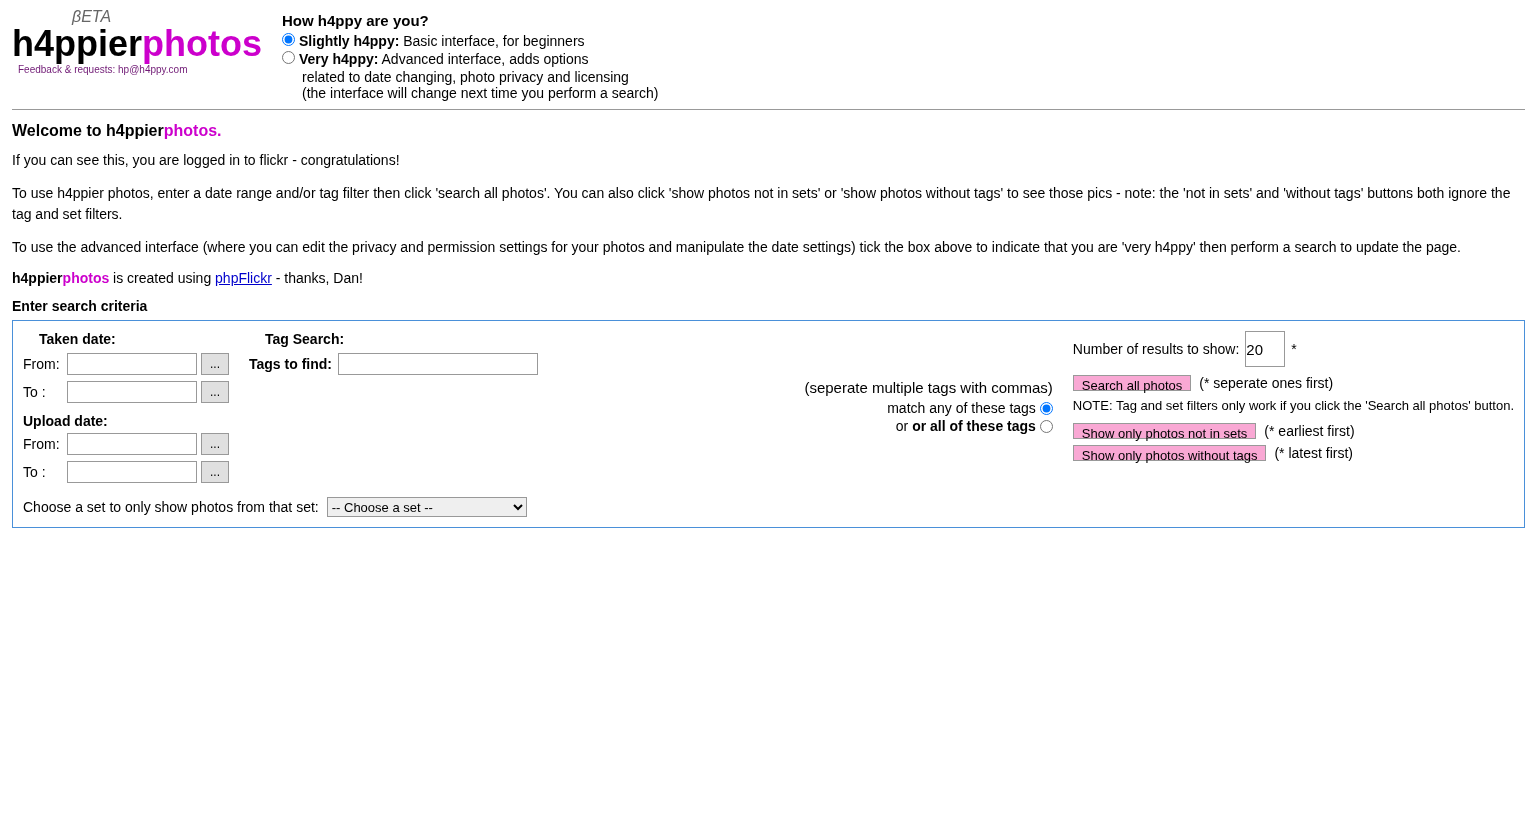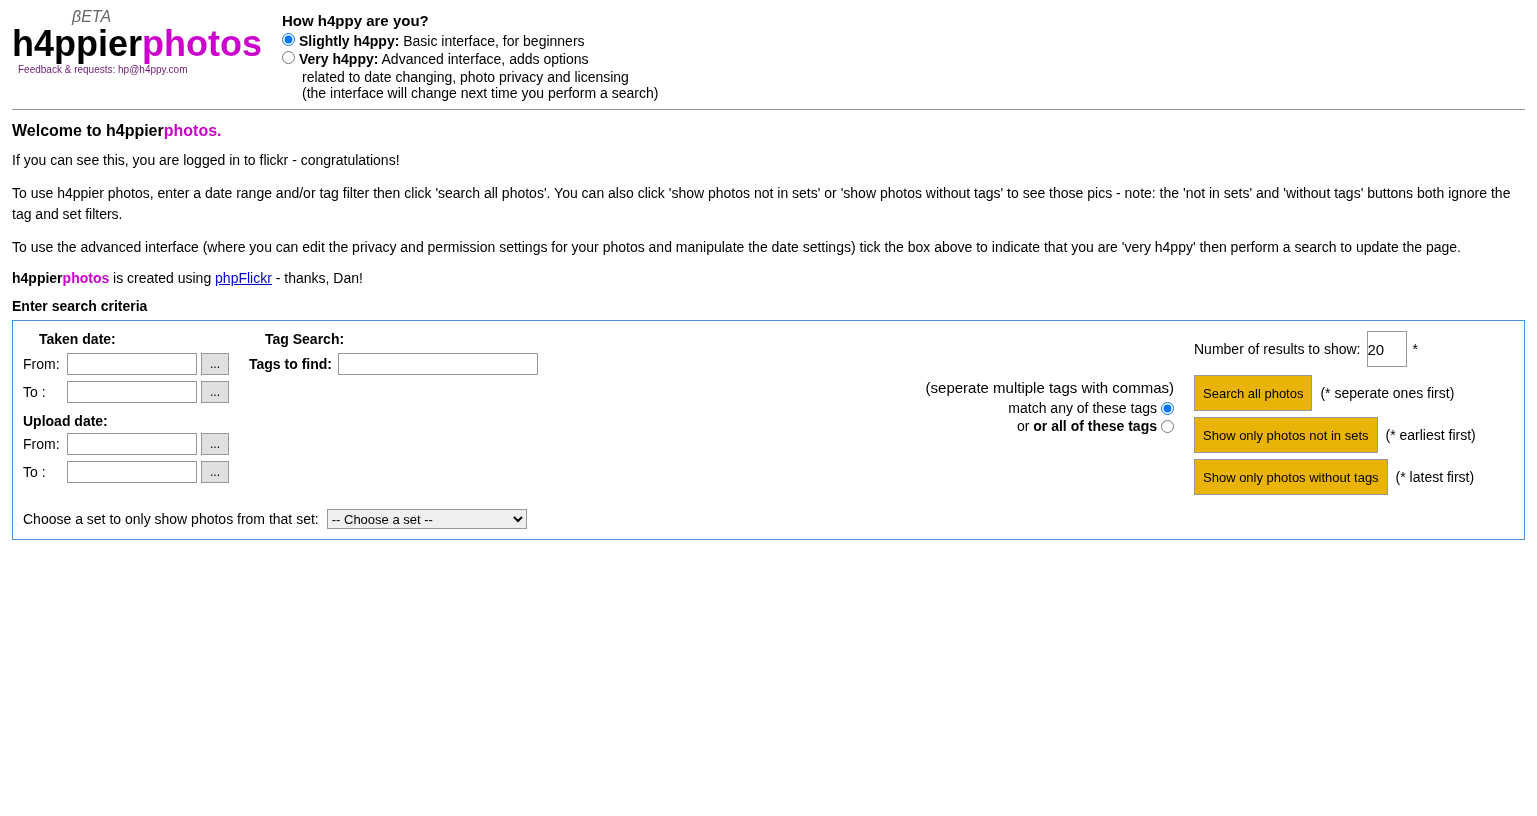--- a/index.html
+++ b/index.html
@@ -185,25 +185,25 @@
       font-size: 14px;
     }
     .results-input {
       width: 40px;
       height: 36px;
       border: 1px solid #999;
       font-size: 15px;
     }
     .action-btn {
       border: 1px solid #999;
-      background: #eab308;
+      background: #f9a8d4;
       padding: 2px 8px;
       cursor: pointer;
       font-size: 13px;
-      height: 36px;
+      height: 16px;
     }
     .note-text {
       font-size: 13px;
       line-height: 1.4;
       margin-bottom: 8px;
     }
     .btn-row {
       display: flex;
       align-items: center;
       gap: 8px;
@@ -317,20 +317,21 @@
     <div class="col-results">
       <div class="results-row">
         <span>Number of results to show:</span>
         <input type="text" class="results-input" value="20" style="">
         <span>*</span>
       </div>
       <div class="btn-row">
         <button class="action-btn">Search all photos</button>
         <span>(* seperate ones first)</span>
       </div>
+      <div class="note-text">NOTE: Tag and set filters only work if you click the 'Search all photos' button.</div>
       <div class="btn-row">
         <button class="action-btn">Show only photos not in sets</button>
         <span>(* earliest first)</span>
       </div>
       <div class="btn-row">
         <button class="action-btn">Show only photos without tags</button>
         <span>(* latest first)</span>
       </div>
     </div>
   </div>

